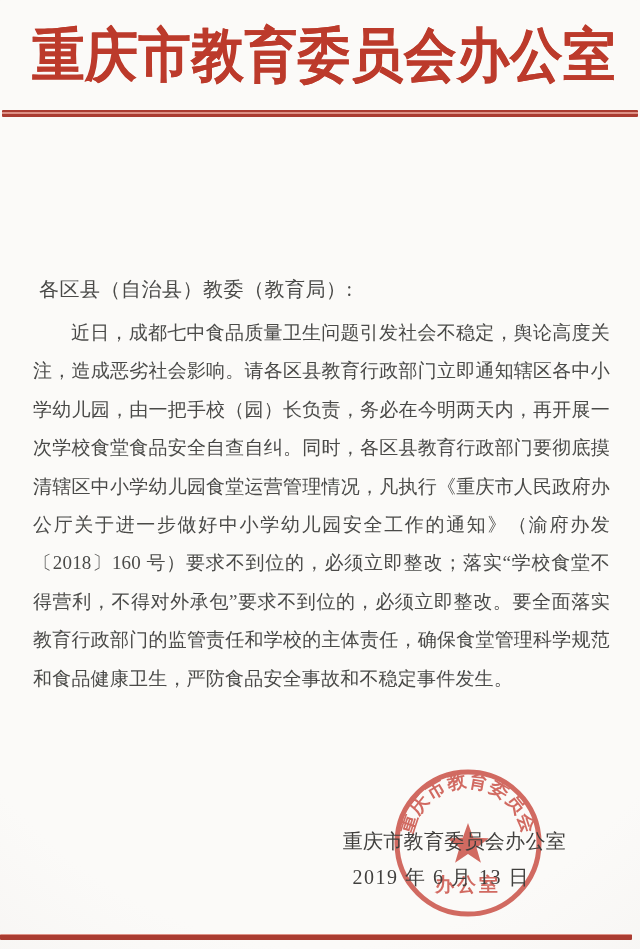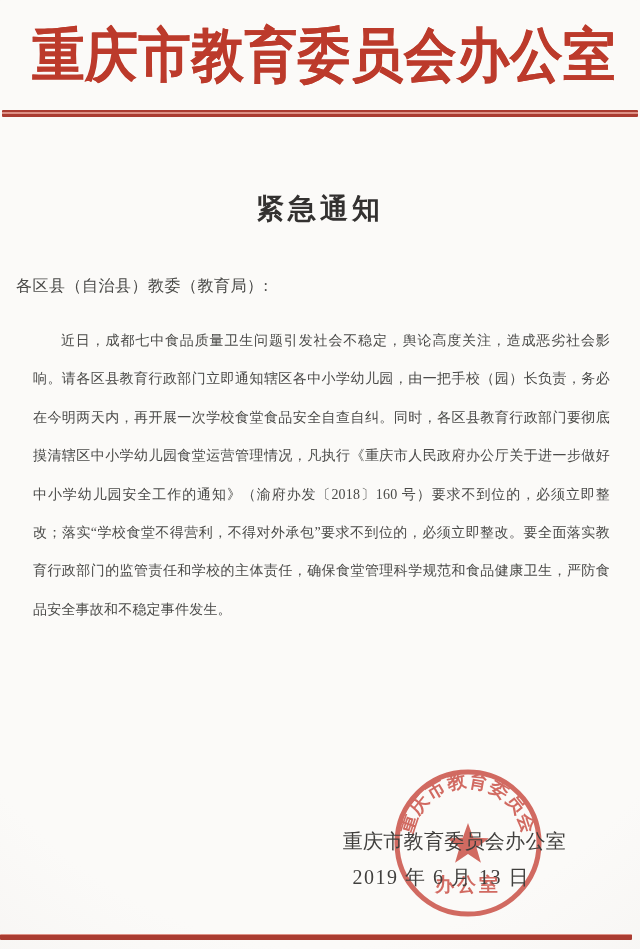--- a/index.html
+++ b/index.html
@@ -58,31 +58,31 @@
     width: 640px;
     text-align: center;
     font-size: 28px;
     font-weight: bold;
     color: #333130;
     letter-spacing: 4px;
   }
   .salutation {
     position: absolute;
     top: 276px;
-    left: 16px;
-    font-size: 16px;
+    left: 39px;
+    font-size: 20px;
     color: var(--body-text);
     letter-spacing: 0.5px;
   }
   .body-text {
     position: absolute;
-    top: 322px;
+    top: 314px;
     left: 33px;
     width: 577px;
-    font-size: 14px;
+    font-size: 19px;
     line-height: 38.4px;
     color: var(--body-text);
     text-align: justify;
     text-indent: 2em;
     letter-spacing: 0.2px;
   }
   .seal-svg {
     position: absolute;
     left: 388px;
     top: 763px;
@@ -126,21 +126,20 @@
 </style>
 </head>
 <body>
 
 <div class="page">
 
   <div class="letterhead">重庆市教育委员会办公室</div>
 
   <div class="rule-top"></div>
 
-  <h1 class="doc-title">紧急通知</h1>
 
   <p class="salutation">各区县（自治县）教委（教育局）:</p>
 
   <p class="body-text">近日，成都七中食品质量卫生问题引发社会不稳定，舆论高度关注，造成恶劣社会影响。请各区县教育行政部门立即通知辖区各中小学幼儿园，由一把手校（园）长负责，务必在今明两天内，再开展一次学校食堂食品安全自查自纠。同时，各区县教育行政部门要彻底摸清辖区中小学幼儿园食堂运营管理情况，凡执行《重庆市人民政府办公厅关于进一步做好中小学幼儿园安全工作的通知》（渝府办发〔2018〕160 号）要求不到位的，必须立即整改；落实“学校食堂不得营利，不得对外承包”要求不到位的，必须立即整改。要全面落实教育行政部门的监管责任和学校的主体责任，确保食堂管理科学规范和食品健康卫生，严防食品安全事故和不稳定事件发生。</p>
 
   <svg class="seal-svg" viewBox="0 0 160 160" aria-hidden="true">
     <defs>
       <path id="sealArc" d="M 24.3 74.1 A 56 56 0 0 1 135.7 74.1" fill="none"></path>
     </defs>
     <circle cx="80" cy="80" r="71" fill="none" stroke="#c94b41" stroke-width="5"></circle>

